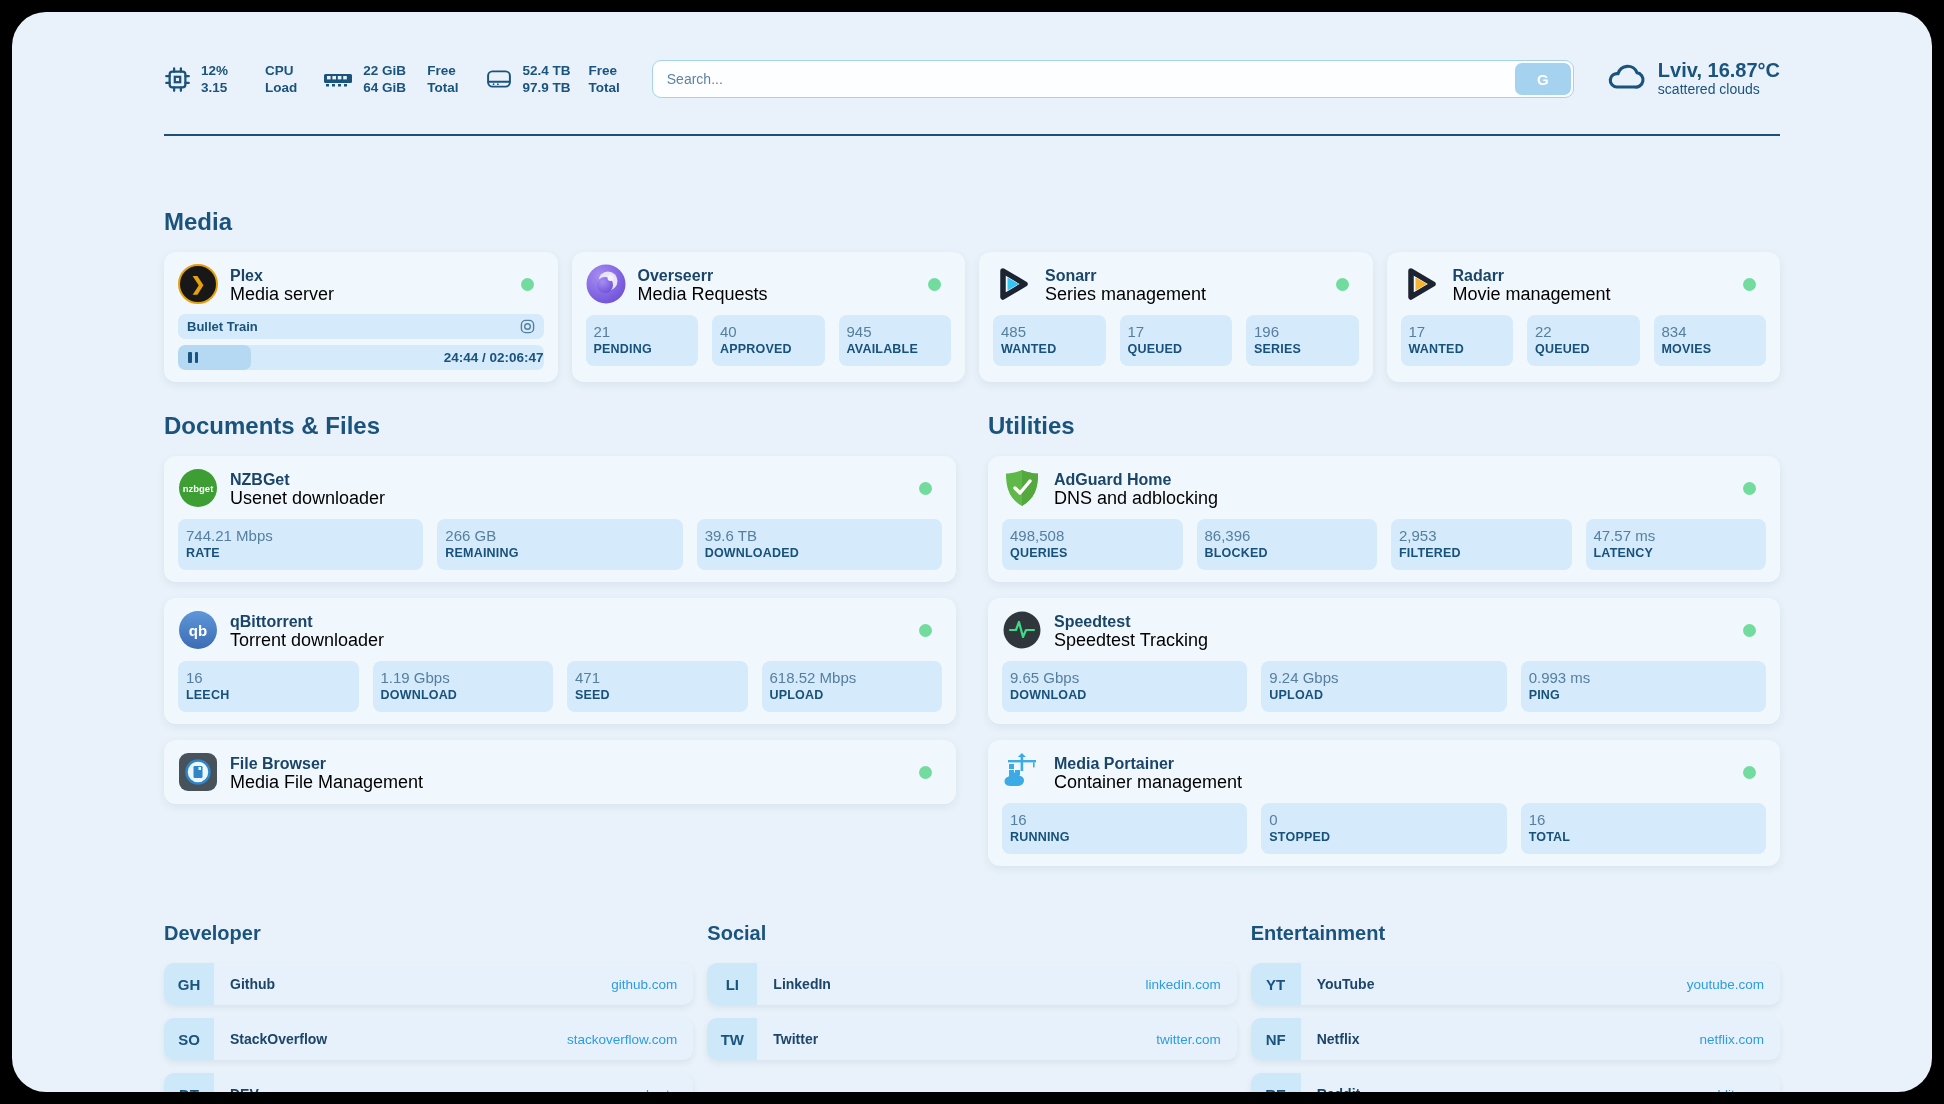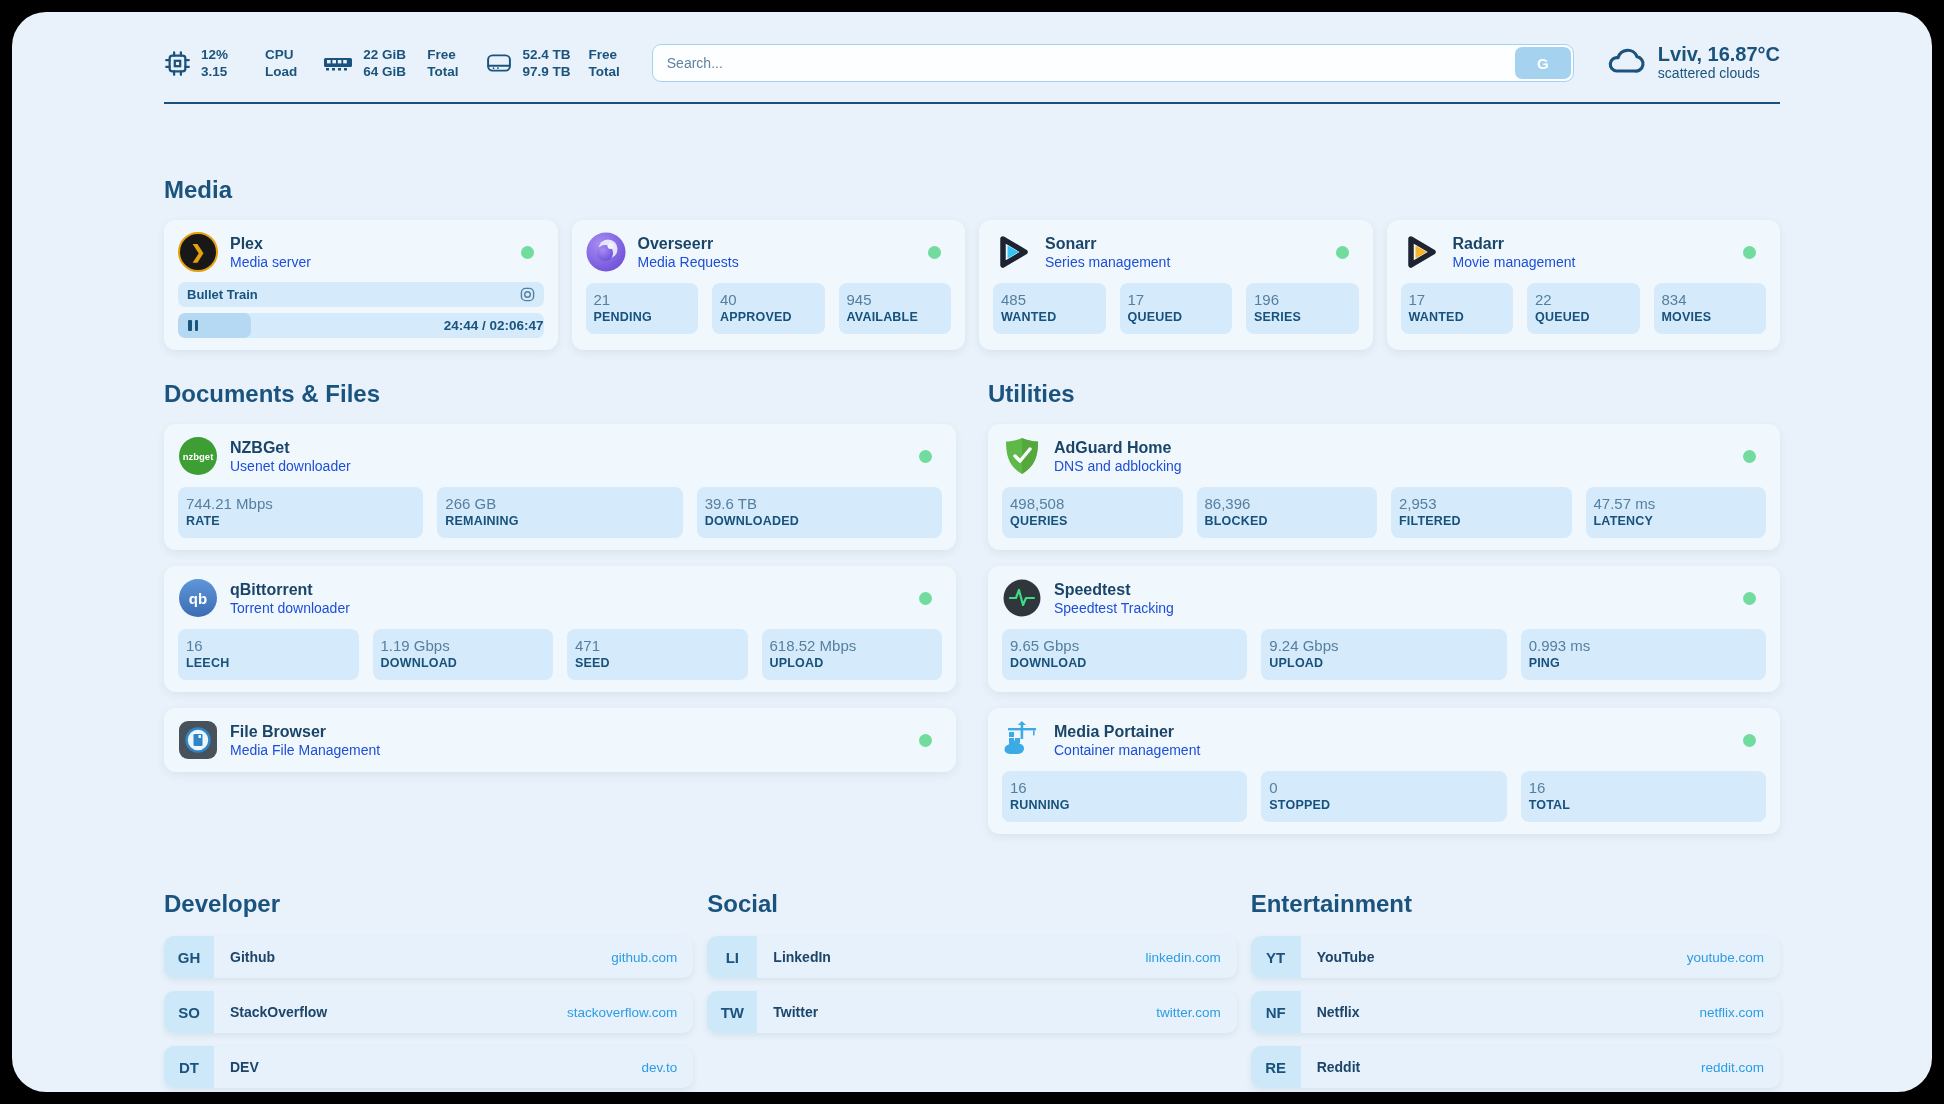--- a/index.html
+++ b/index.html
@@ -12,21 +12,21 @@
   .sysstats { display:flex; align-items:center; gap:26px; flex:none; }
   .sysgroup { display:flex; align-items:center; gap:10px; }
   .sysicon { color:#1a537d; display:flex; align-items:center; }
   .sysblock { display:flex; }
   .sysrows { display:flex; gap:18px; }
   .syscol { display:flex; flex-direction:column; font-size:13.5px; line-height:17px; color:#1a537d; font-weight:600; }
   .syscol.values { min-width:46px; }
   .sysbar { margin-top:4px; height:5px; border-radius:3px; background:#b9cdda; overflow:hidden; }
   .sysbar > div { height:100%; border-radius:3px; background:#3b7ba3; }
 
-  .searchwrap { flex:1; margin:0 32px; position:relative; display:flex; align-items:center; }
+  .searchwrap { flex:1; margin:16px 32px; position:relative; display:flex; align-items:center; }
   .searchwrap input { width:100%; height:38px; border:1.5px solid #a5d2ee; border-radius:9px; background:#fdfeff; padding:0 70px 0 14px; font-size:14px; color:#1a537d; outline:none; font-family:"Liberation Sans", sans-serif; }
   .searchwrap input::placeholder { color:#5f83a0; }
   .gbtn { position:absolute; right:3px; width:56px; height:32px; border:none; border-radius:7px; background:#a5d2ef; color:#ffffff; font-size:15px; font-weight:700; cursor:pointer; }
 
   .weather { flex:none; display:flex; align-items:center; gap:12px; color:#1a537d; }
   .weather .loc { font-size:20px; font-weight:700; line-height:19px; }
   .weather .cond { font-size:14px; line-height:18px; font-weight:400; }
 
   .divider { margin-top:20px; border:none; border-top:2.5px solid #1c4f7a; }
 
@@ -36,21 +36,21 @@
   .grid4 { display:grid; grid-template-columns:repeat(4,1fr); gap:14px; }
   .twocol { display:grid; grid-template-columns:1fr 1fr; gap:32px; }
   .twocol h2 { margin:30px 0 16px; }
   .colstack { display:flex; flex-direction:column; gap:16px; }
 
   .card { background:#f1f8fd; border-radius:12px; padding:12px 14px; box-shadow:0 3px 8px rgba(20,60,100,.08); }
   .card-head { display:flex; align-items:center; gap:12px; }
   .app-icon { width:40px; height:40px; flex:none; display:flex; align-items:center; justify-content:center; }
   .app-text { display:flex; flex-direction:column; }
   .app-title { font-size:16px; font-weight:700; color:#1a4569; line-height:20px; }
-  .app-subtitle { font-size:14px; color:#1d4ed8; line-height:17px; }
+  .app-subtitle { font-size:18px; color:#000000; line-height:17px; }
   .status-dot { width:13px; height:13px; border-radius:50%; background:#71dc9e; margin-left:auto; margin-right:10px; flex:none; }
 
   .stats { display:flex; gap:14px; margin-top:11px; }
   .stat { flex:1; background:#d5eafa; border-radius:8px; padding:7px 8px 8px; text-align:left; }
   .stat-value { font-size:15px; color:#567f9f; line-height:19px; }
   .stat-label { font-size:12.5px; font-weight:700; color:#17517c; line-height:17px; letter-spacing:.2px; }
 
   
   .nowplaying { margin-top:10px; height:25px; background:#d5eafa; border-radius:7px; display:flex; align-items:center; padding:0 9px; }
   .nowplaying .np-title { font-size:13px; font-weight:600; color:#1a537d; }
@@ -60,21 +60,21 @@
   .pauseicon { position:relative; display:flex; gap:3px; margin-left:10px; }
   .pauseicon span { width:3.5px; height:11px; background:#1a537d; border-radius:1px; }
   .mediatime { position:relative; margin-left:auto; padding-right:0; font-size:13.5px; font-weight:700; color:#1a537d; }
 
   
   .ic-plex { width:40px; height:40px; border-radius:50%; background:#181818; border:2px solid #e5a00d; display:flex; align-items:center; justify-content:center; color:#e5a00d; font-size:18px; font-weight:700; }
   .ic-qb { width:38px; height:38px; border-radius:50%; background:linear-gradient(180deg,#5e97d8,#3c6cb4); color:#fff; display:flex; align-items:center; justify-content:center; font-size:15px; font-weight:700; }
 
   
   .bookmarks { display:grid; grid-template-columns:repeat(3,1fr); gap:14px; margin-top:56px; }
-  .bookmarks h3 { font-size:24px; font-weight:700; color:#1a537d; margin-bottom:18px; }
+  .bookmarks h3 { font-size:20px; font-weight:700; color:#1a537d; margin-bottom:18px; }
   .bm-list { display:flex; flex-direction:column; gap:13px; }
   .bm-row { display:flex; align-items:center; height:42px; background:#e6f1fb; border-radius:10px; overflow:hidden; box-shadow:0 3px 6px rgba(20,60,100,.08); cursor:pointer; text-decoration:none; }
   .bm-abbr { width:50px; height:100%; background:#cde8f9; color:#1a537d; font-size:15px; font-weight:700; display:flex; align-items:center; justify-content:center; flex:none; }
   .bm-name { margin-left:16px; font-size:14px; font-weight:600; color:#1c4569; }
   .bm-url { margin-left:auto; margin-right:16px; font-size:13.5px; color:#2d9ce4; }
 </style>
 </head>
 <body>
 
 <div class="panel">

